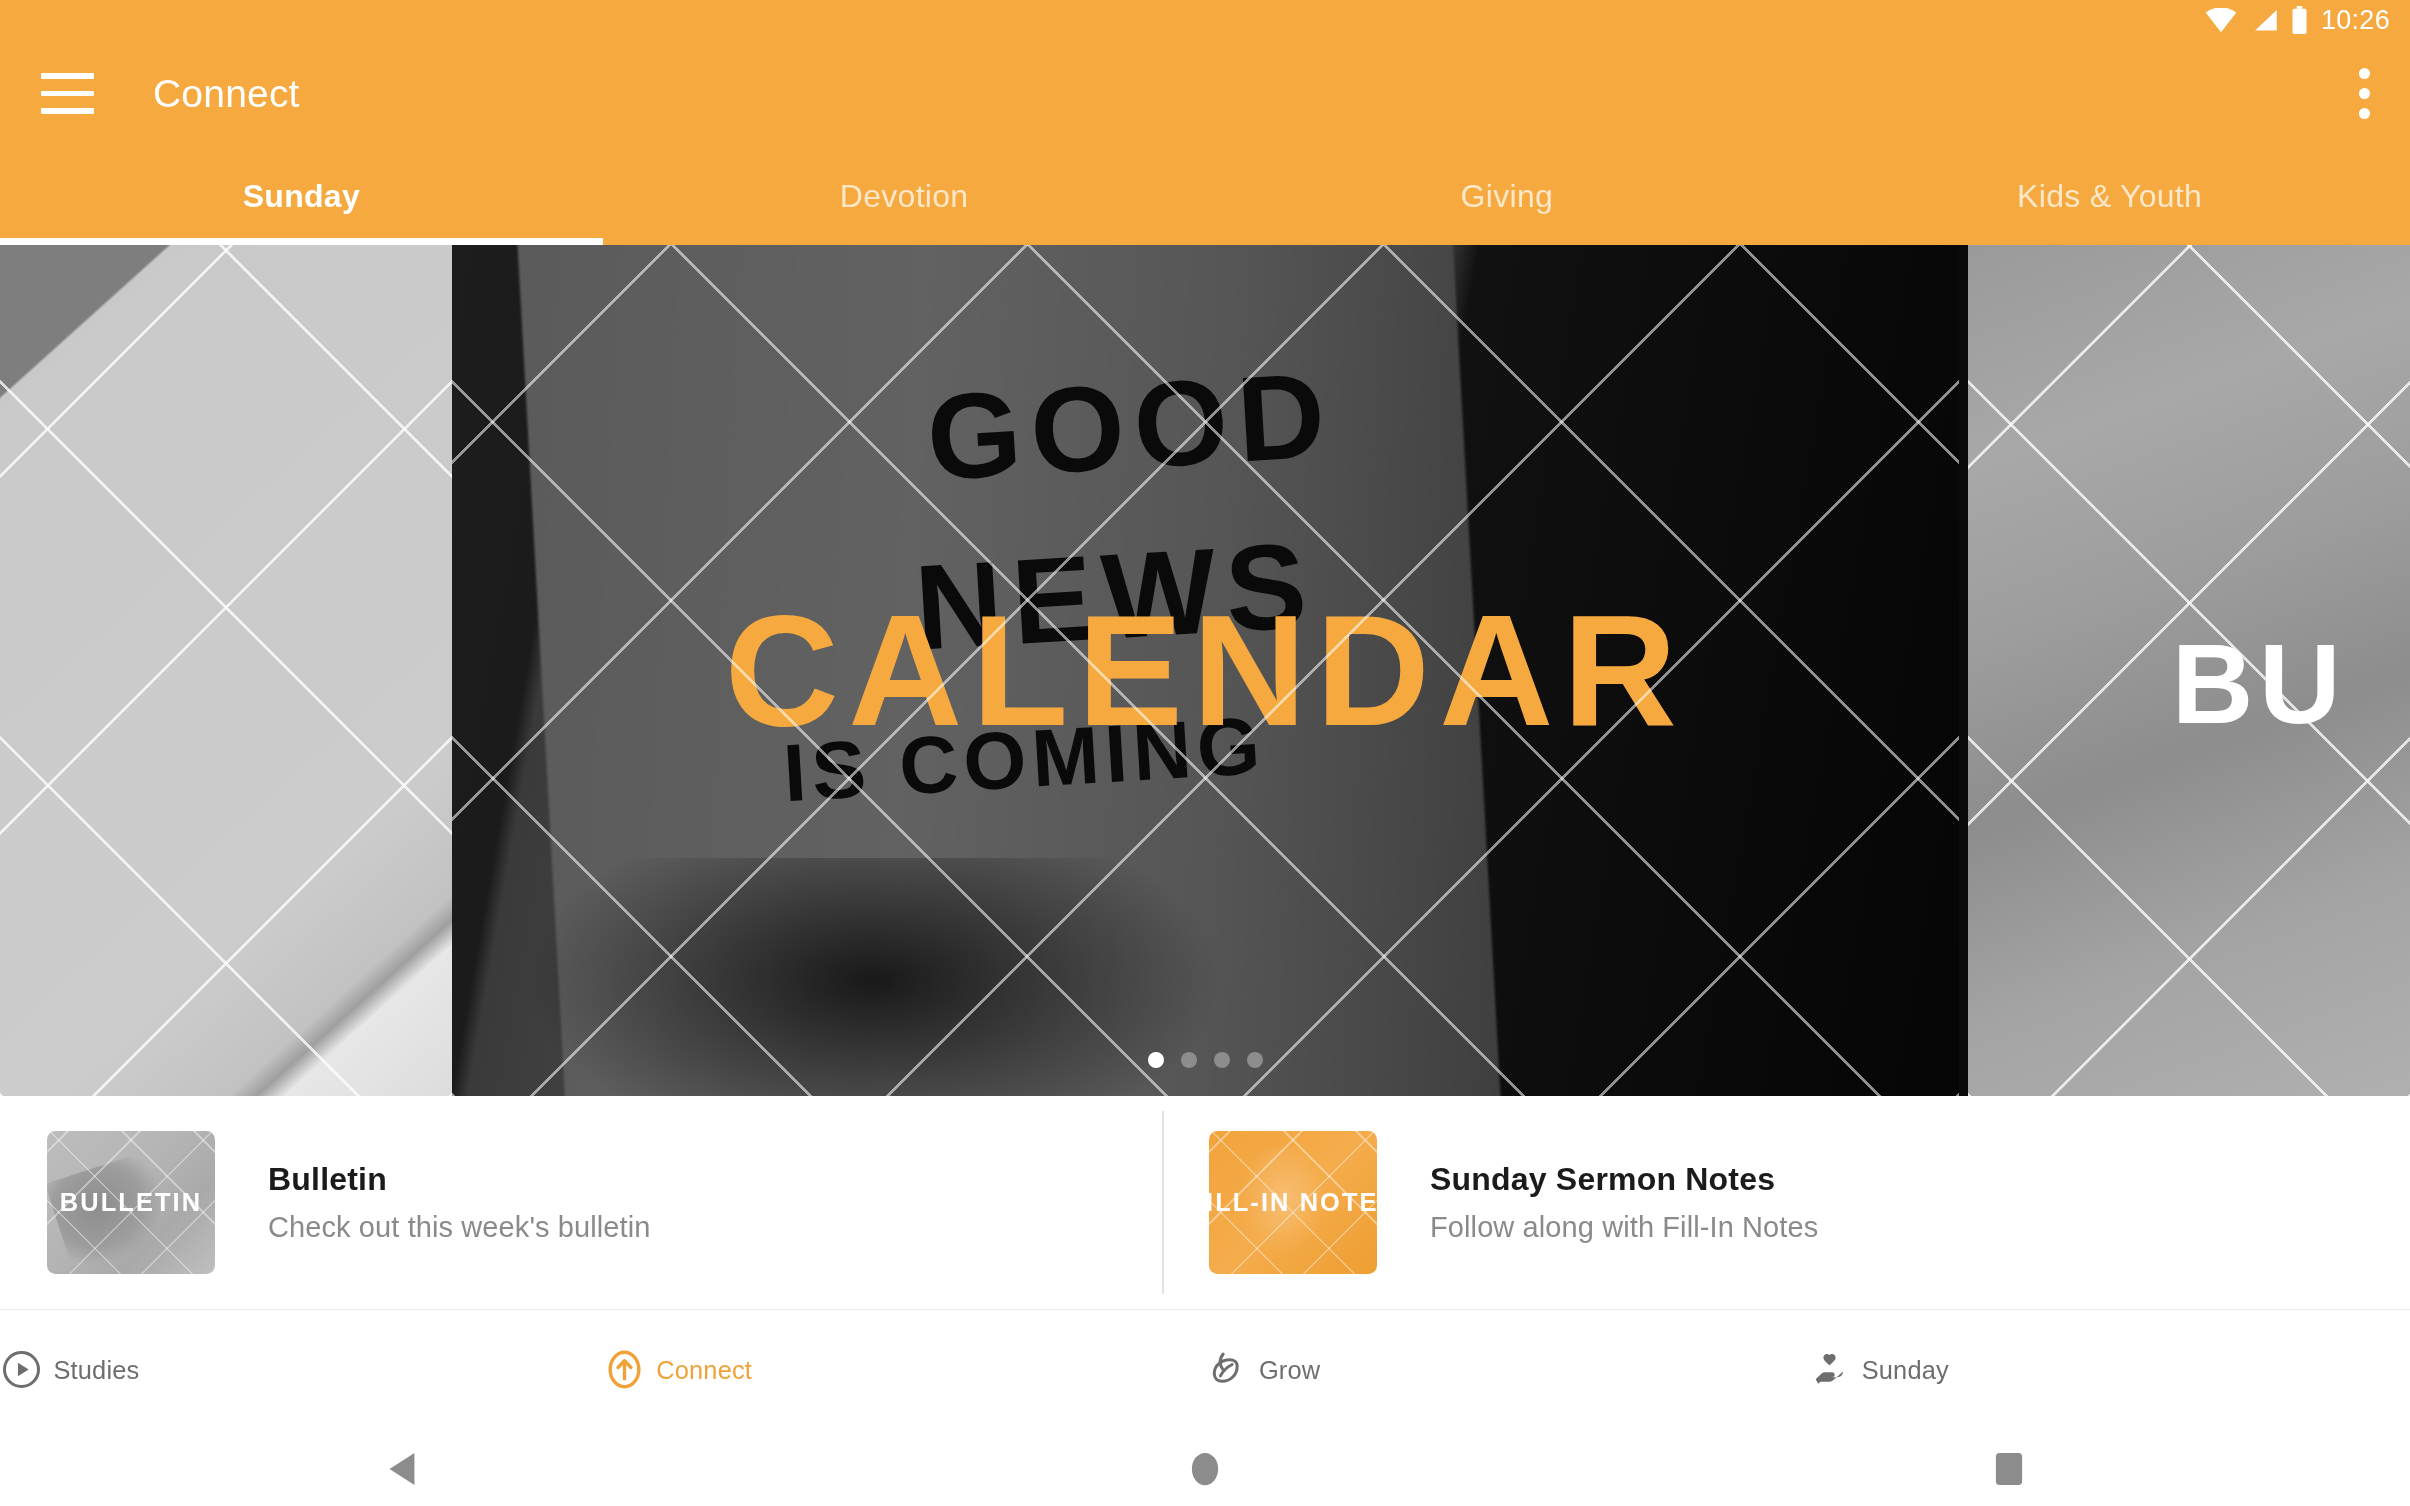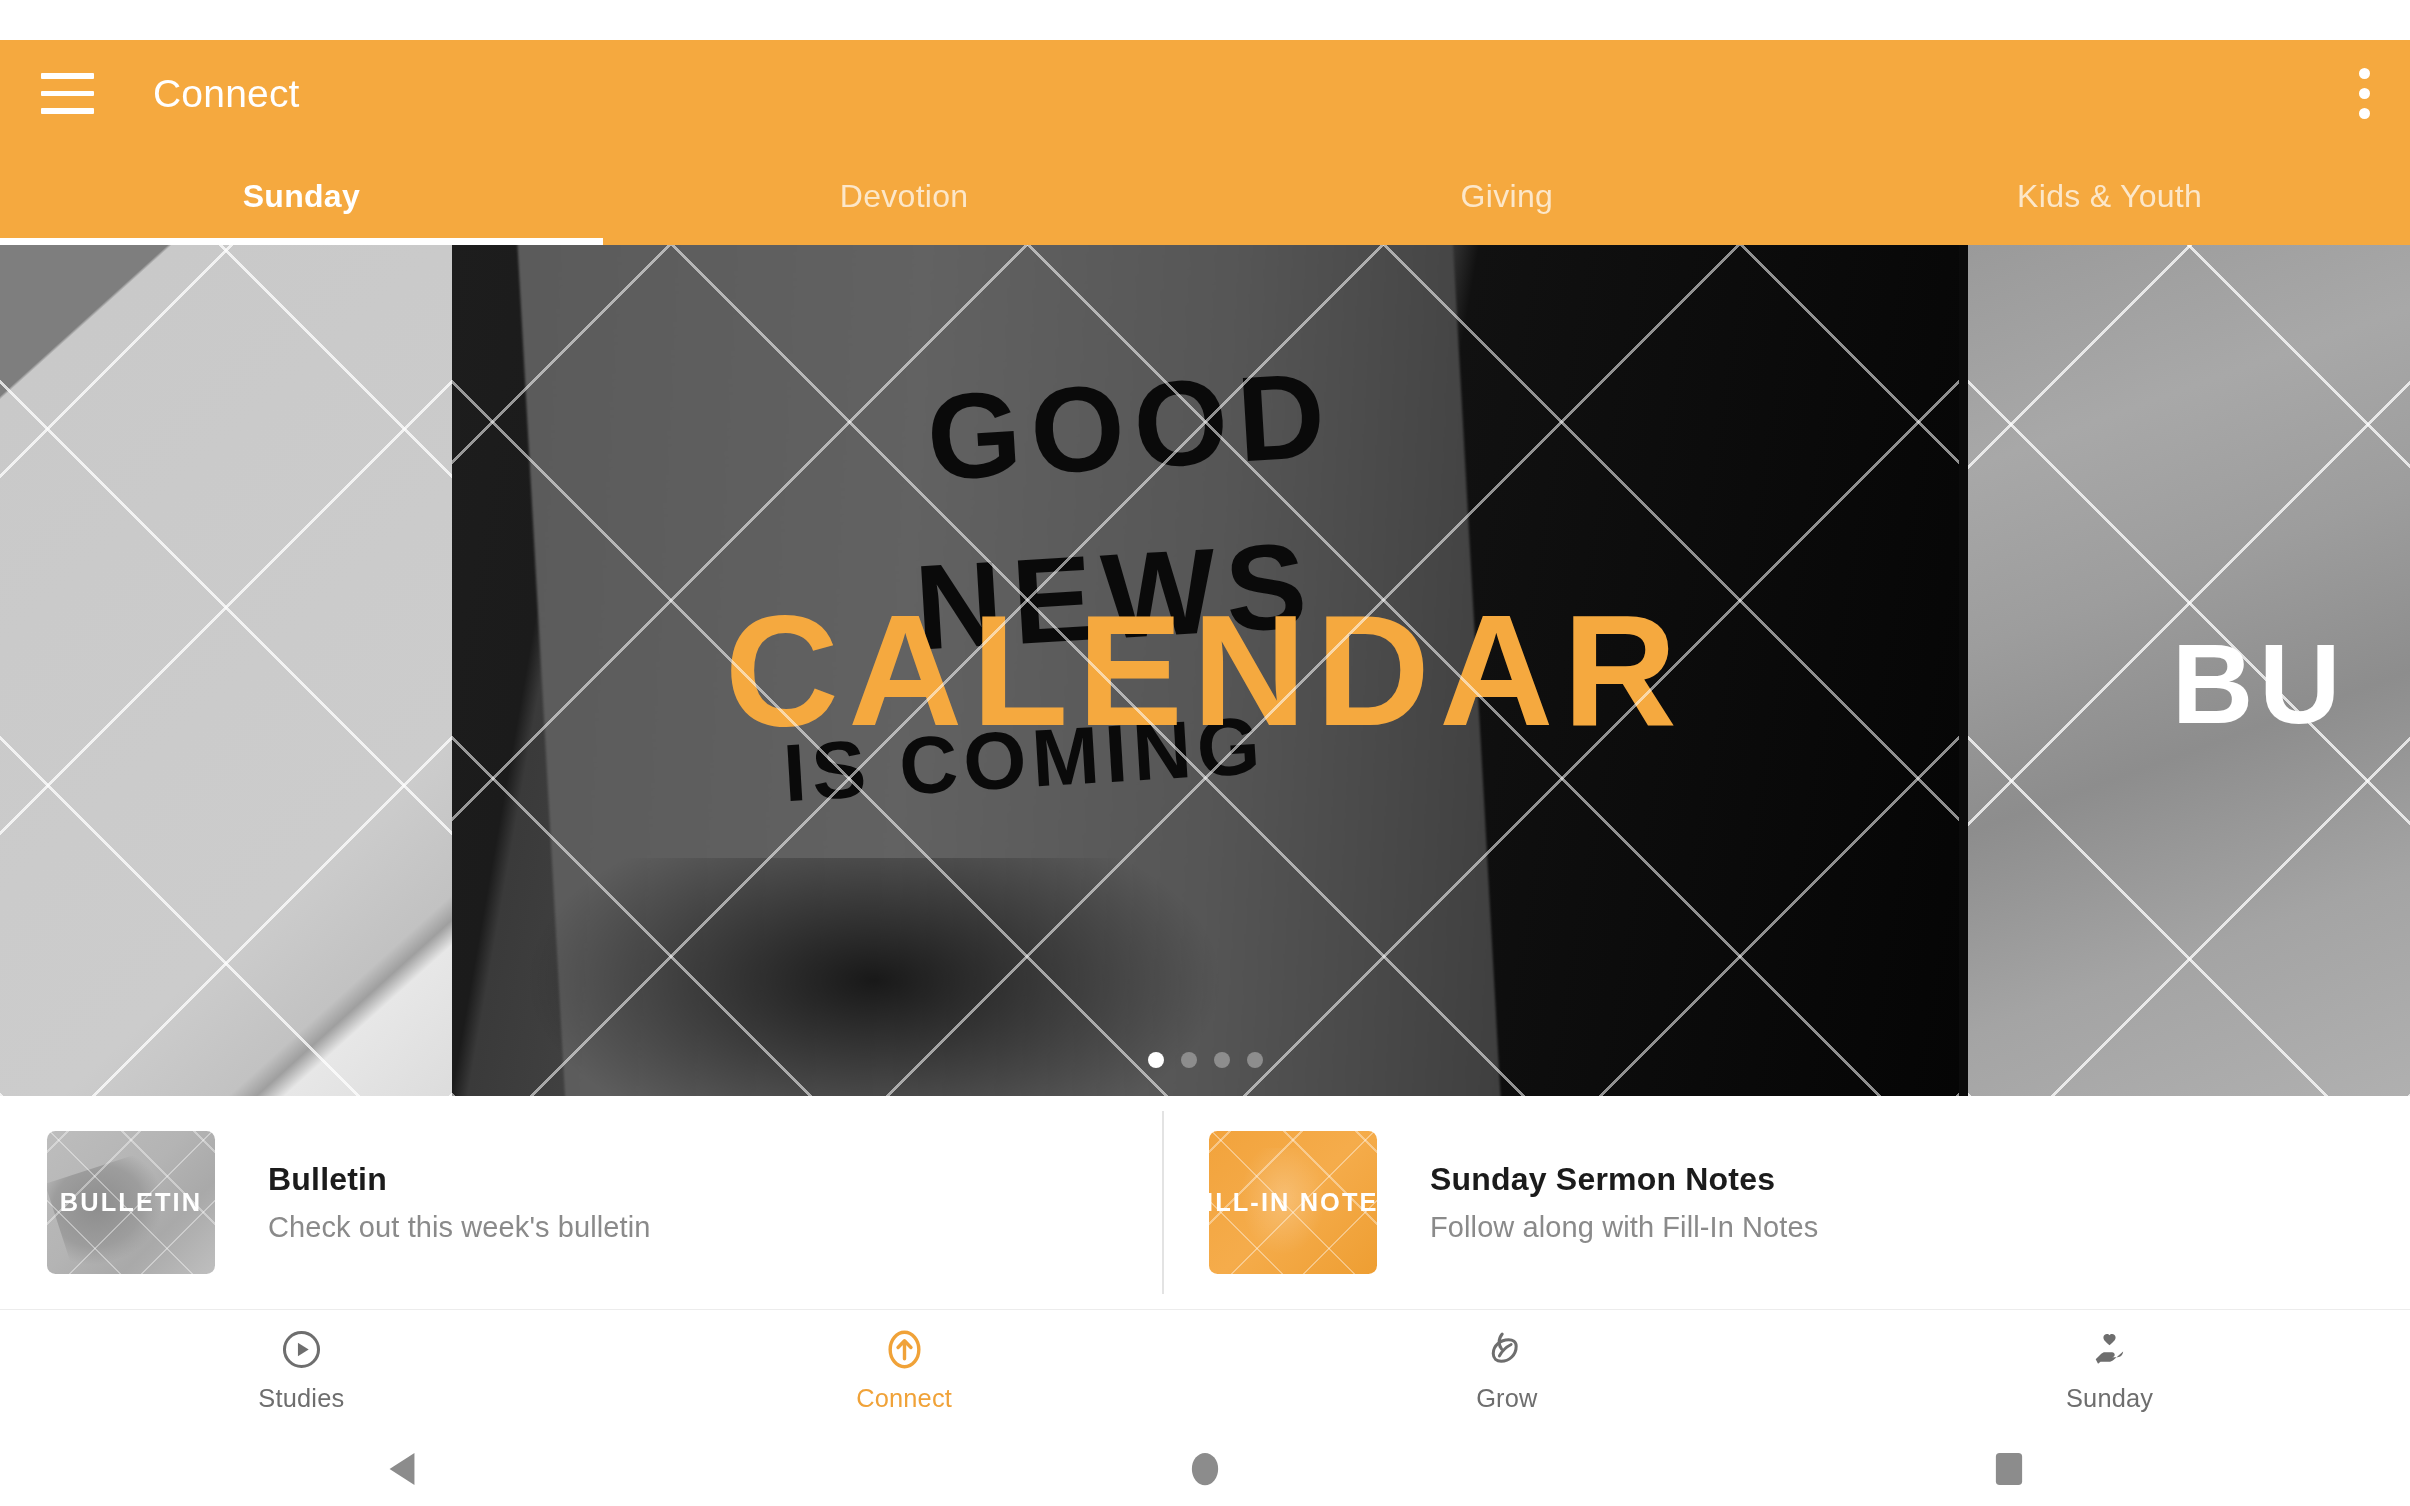--- a/index.html
+++ b/index.html
@@ -185,38 +185,57 @@
   .card-title { font-size:32px; font-weight:700; color:#1b1b1b; letter-spacing:0.2px; }
   .card-sub { margin-top:12.2px; font-size:29px; color:#8a8a8a; letter-spacing:0.1px; }
 
   
   .bottomnav {
     position:absolute; top:1309px; left:0; width:2411px; height:122px;
     background:#ffffff; border-top:1.9px solid #ececec;
     display:flex; align-items:center;
   }
   .nav-item {
-    flex:1; display:flex; flex-direction:column; align-items:center; gap:10.4px;
+    flex:1; display:flex; flex-direction:row; align-items:center; gap:10.4px;
     cursor:pointer;
   }
   .nav-label { font-size:25.4px; color:#6e6e6e; letter-spacing:0.2px; }
   .nav-item.active .nav-label { color:#F0A238; }
 
   
   .sysnav {
     position:absolute; top:1431px; left:0; width:2411px; height:75px;
     background:#ffffff; display:flex; align-items:center; justify-content:space-around;
   }
   .sys-btn { width:188px; height:75px; display:flex; align-items:center; justify-content:center; cursor:pointer; }
 </style>
 </head>
 <body>
 
 <div id="app">
 
+  <div class="statusbar">
+    <span class="st-icon">
+      <svg width="32" height="24.5" viewBox="0 0 24 18">
+          <path d="M12 18 L0.5 3.2 A19 19 0 0 1 23.5 3.2 Z" fill="#ffffff"></path>
+        </svg>
+    </span>
+    <span class="st-icon">
+      <svg width="28" height="24.5" viewBox="0 0 22 18">
+          <path d="M21 1 L21 17 L4 17 Z" fill="#ffffff"></path>
+        </svg>
+    </span>
+    <span class="st-icon">
+      <svg width="17" height="28" viewBox="0 0 12 20">
+        <rect x="4" y="0" width="4" height="2" fill="#ffffff"></rect>
+        <rect x="1" y="2" width="10" height="18" rx="1.2" fill="#ffffff"></rect>
+      </svg>
+    </span>
+    <span class="st-time">10:26</span>
+  </div>
 
   <div class="appbar">
     <div class="hamburger">
       <i></i>
         <i></i>
         <i></i>
     </div>
     <div class="appbar-title">Connect</div>
     <div class="overflow">
       <i></i>

